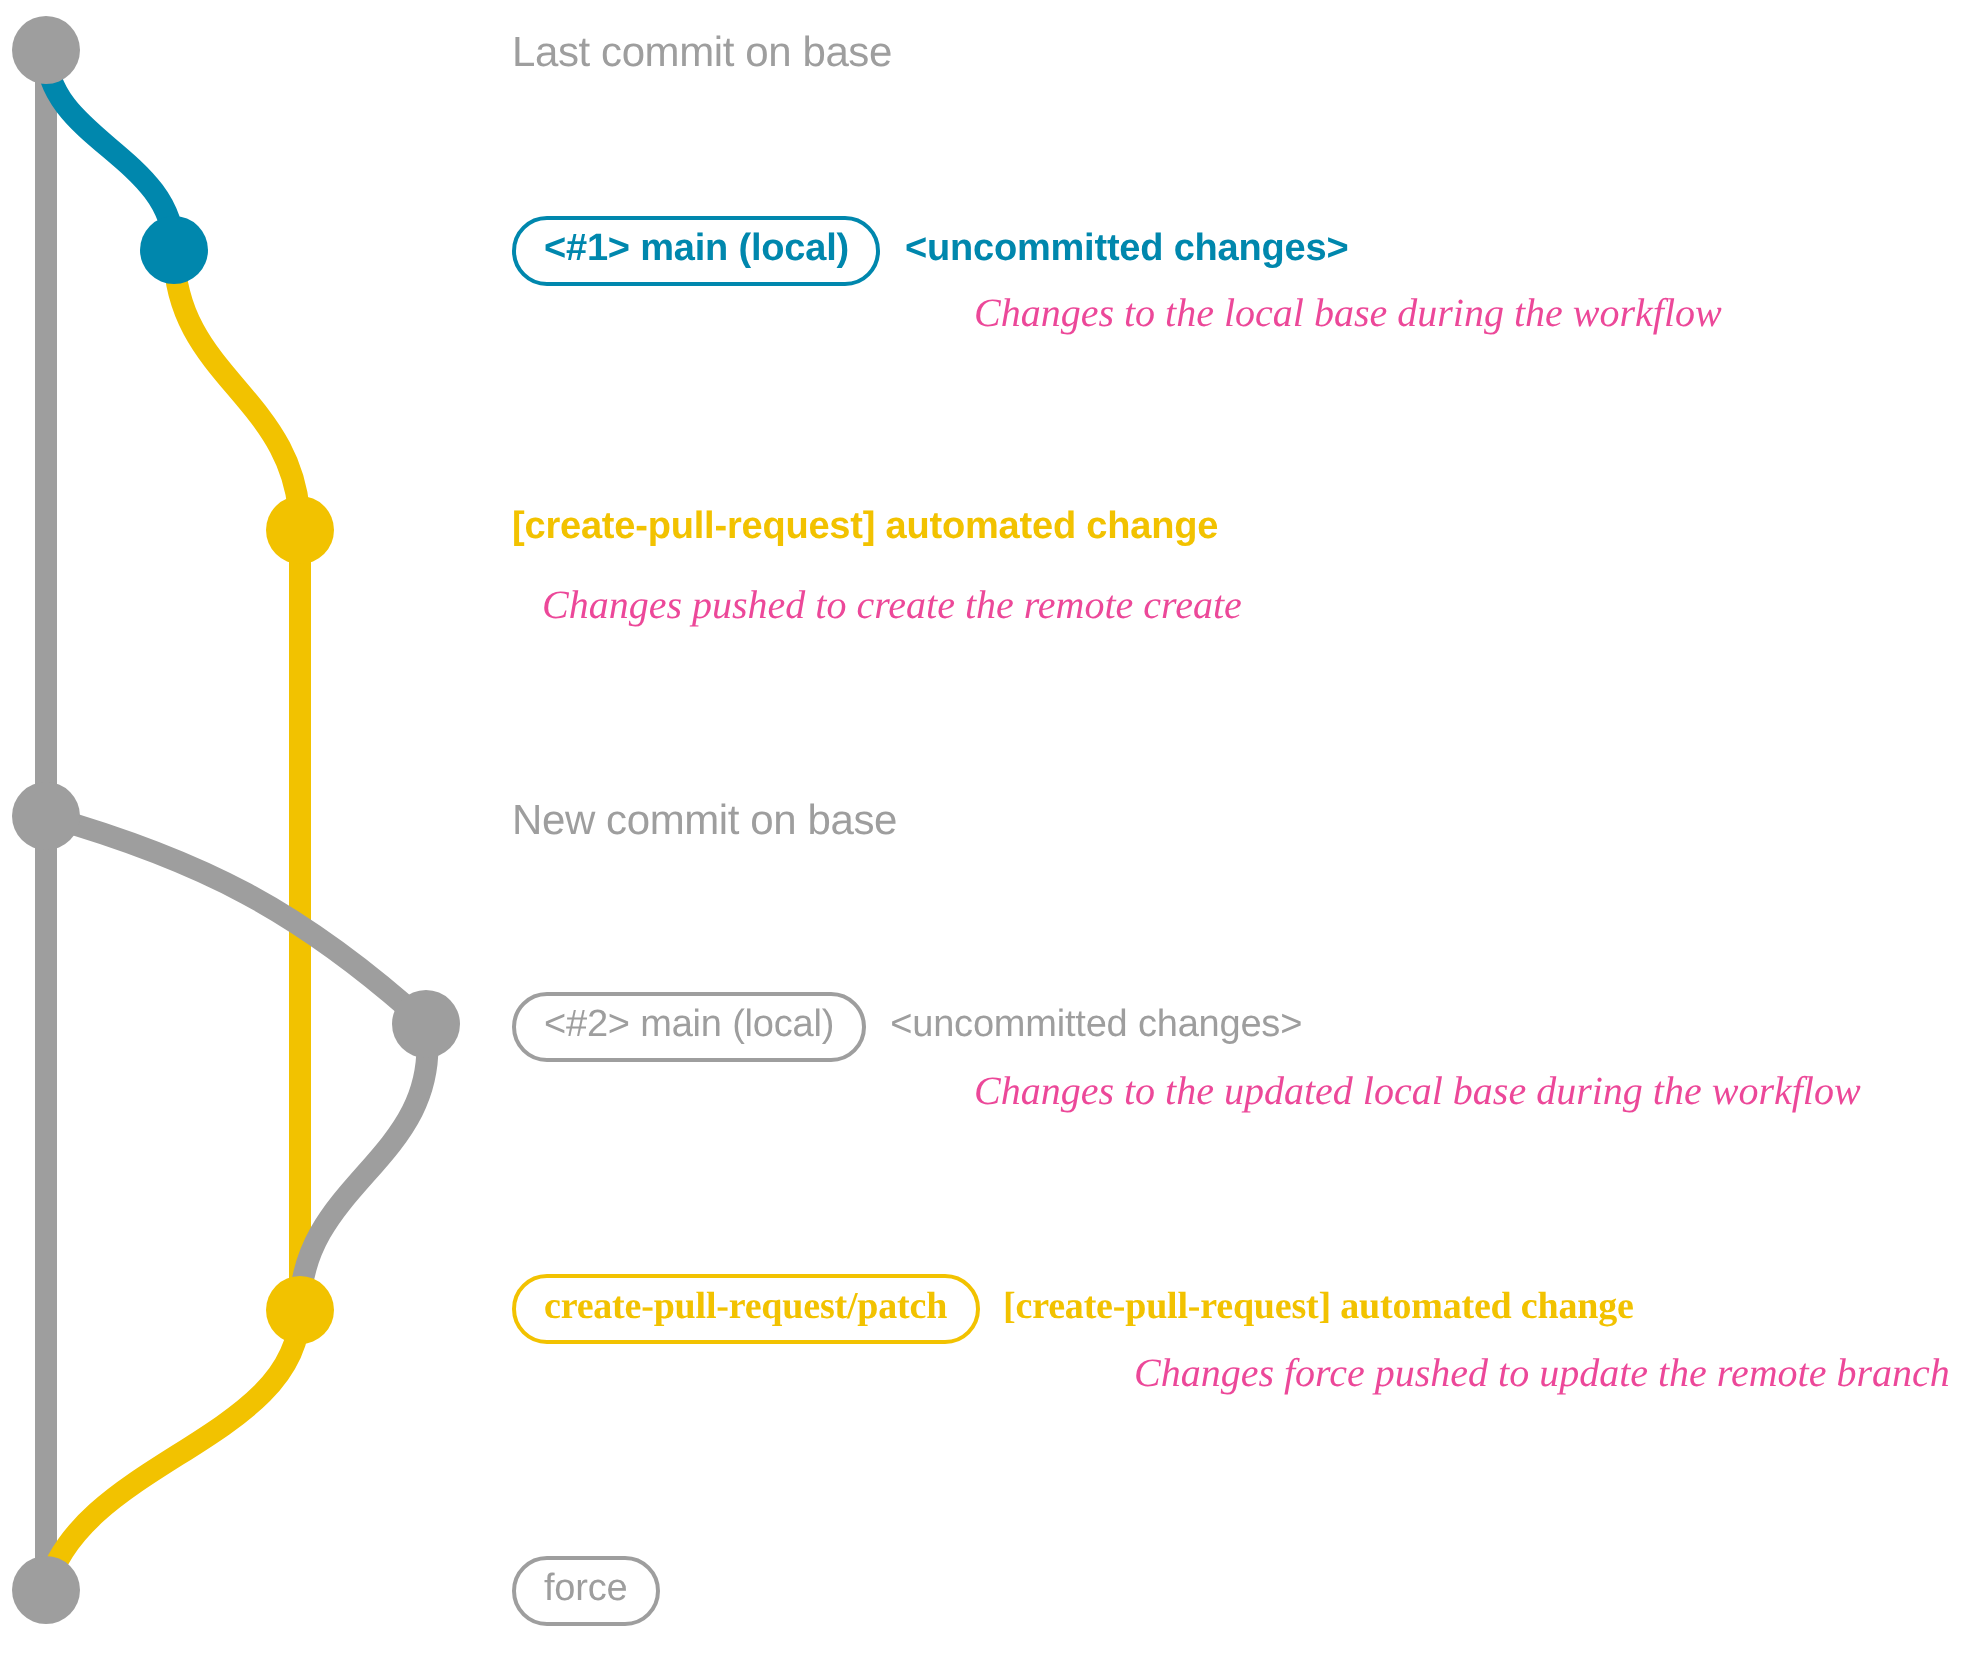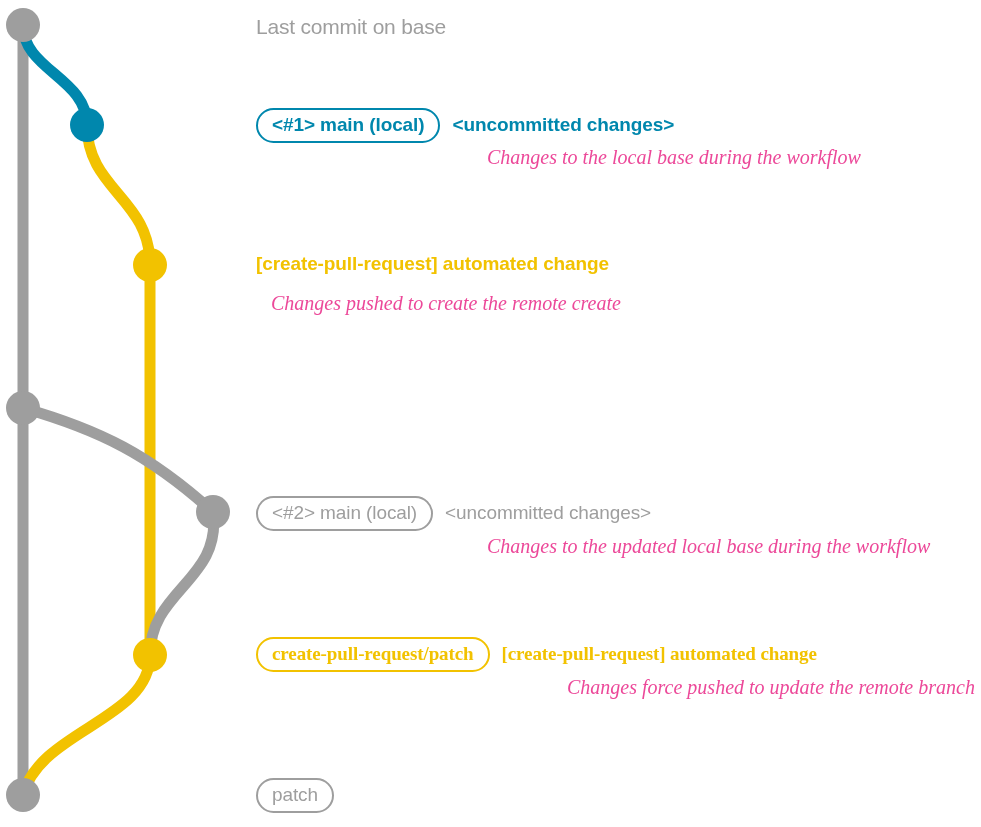--- a/index.html
+++ b/index.html
@@ -125,30 +125,31 @@
     <span class="pill c-blue">&lt;#1&gt; main (local)</span>
     <span class="subject c-blue">&lt;uncommitted changes&gt;</span>
   </div>
   <div class="desc" style="left:487px; top:146px;">Changes to the local base during the workflow</div>
 
   <div class="ann-row" style="left:256px; top:253px;">
     <span class="subject c-yellow" style="margin-left:0;">[create-pull-request] automated change</span>
   </div>
   <div class="desc" style="left:271px; top:292px;">Changes pushed to create the remote create</div>
 
+  <div class="heading c-gray" style="left:256px; top:399px;">New commit on base</div>
 
   <div class="ann-row" style="left:256px; top:496px;">
     <span class="pill c-gray weight-normal">&lt;#2&gt; main (local)</span>
     <span class="subject c-gray weight-normal">&lt;uncommitted changes&gt;</span>
   </div>
   <div class="desc" style="left:487px; top:535px;">Changes to the updated local base during the workflow</div>
 
   <div class="ann-row" style="left:256px; top:637px;font-family:Liberation Serif, serif;">
     <span class="pill c-yellow">create-pull-request/patch</span>
     <span class="subject c-yellow">[create-pull-request] automated change</span>
   </div>
   <div class="desc" style="left:567px; top:676px;">Changes force pushed to update the remote branch</div>
 
   <div class="ann-row" style="left:256px; top:778px;">
-    <span class="pill c-gray weight-normal">patch</span>
+    <span class="pill c-gray weight-normal">force</span>
   </div>
 
 </div>
 
 </body></html>

